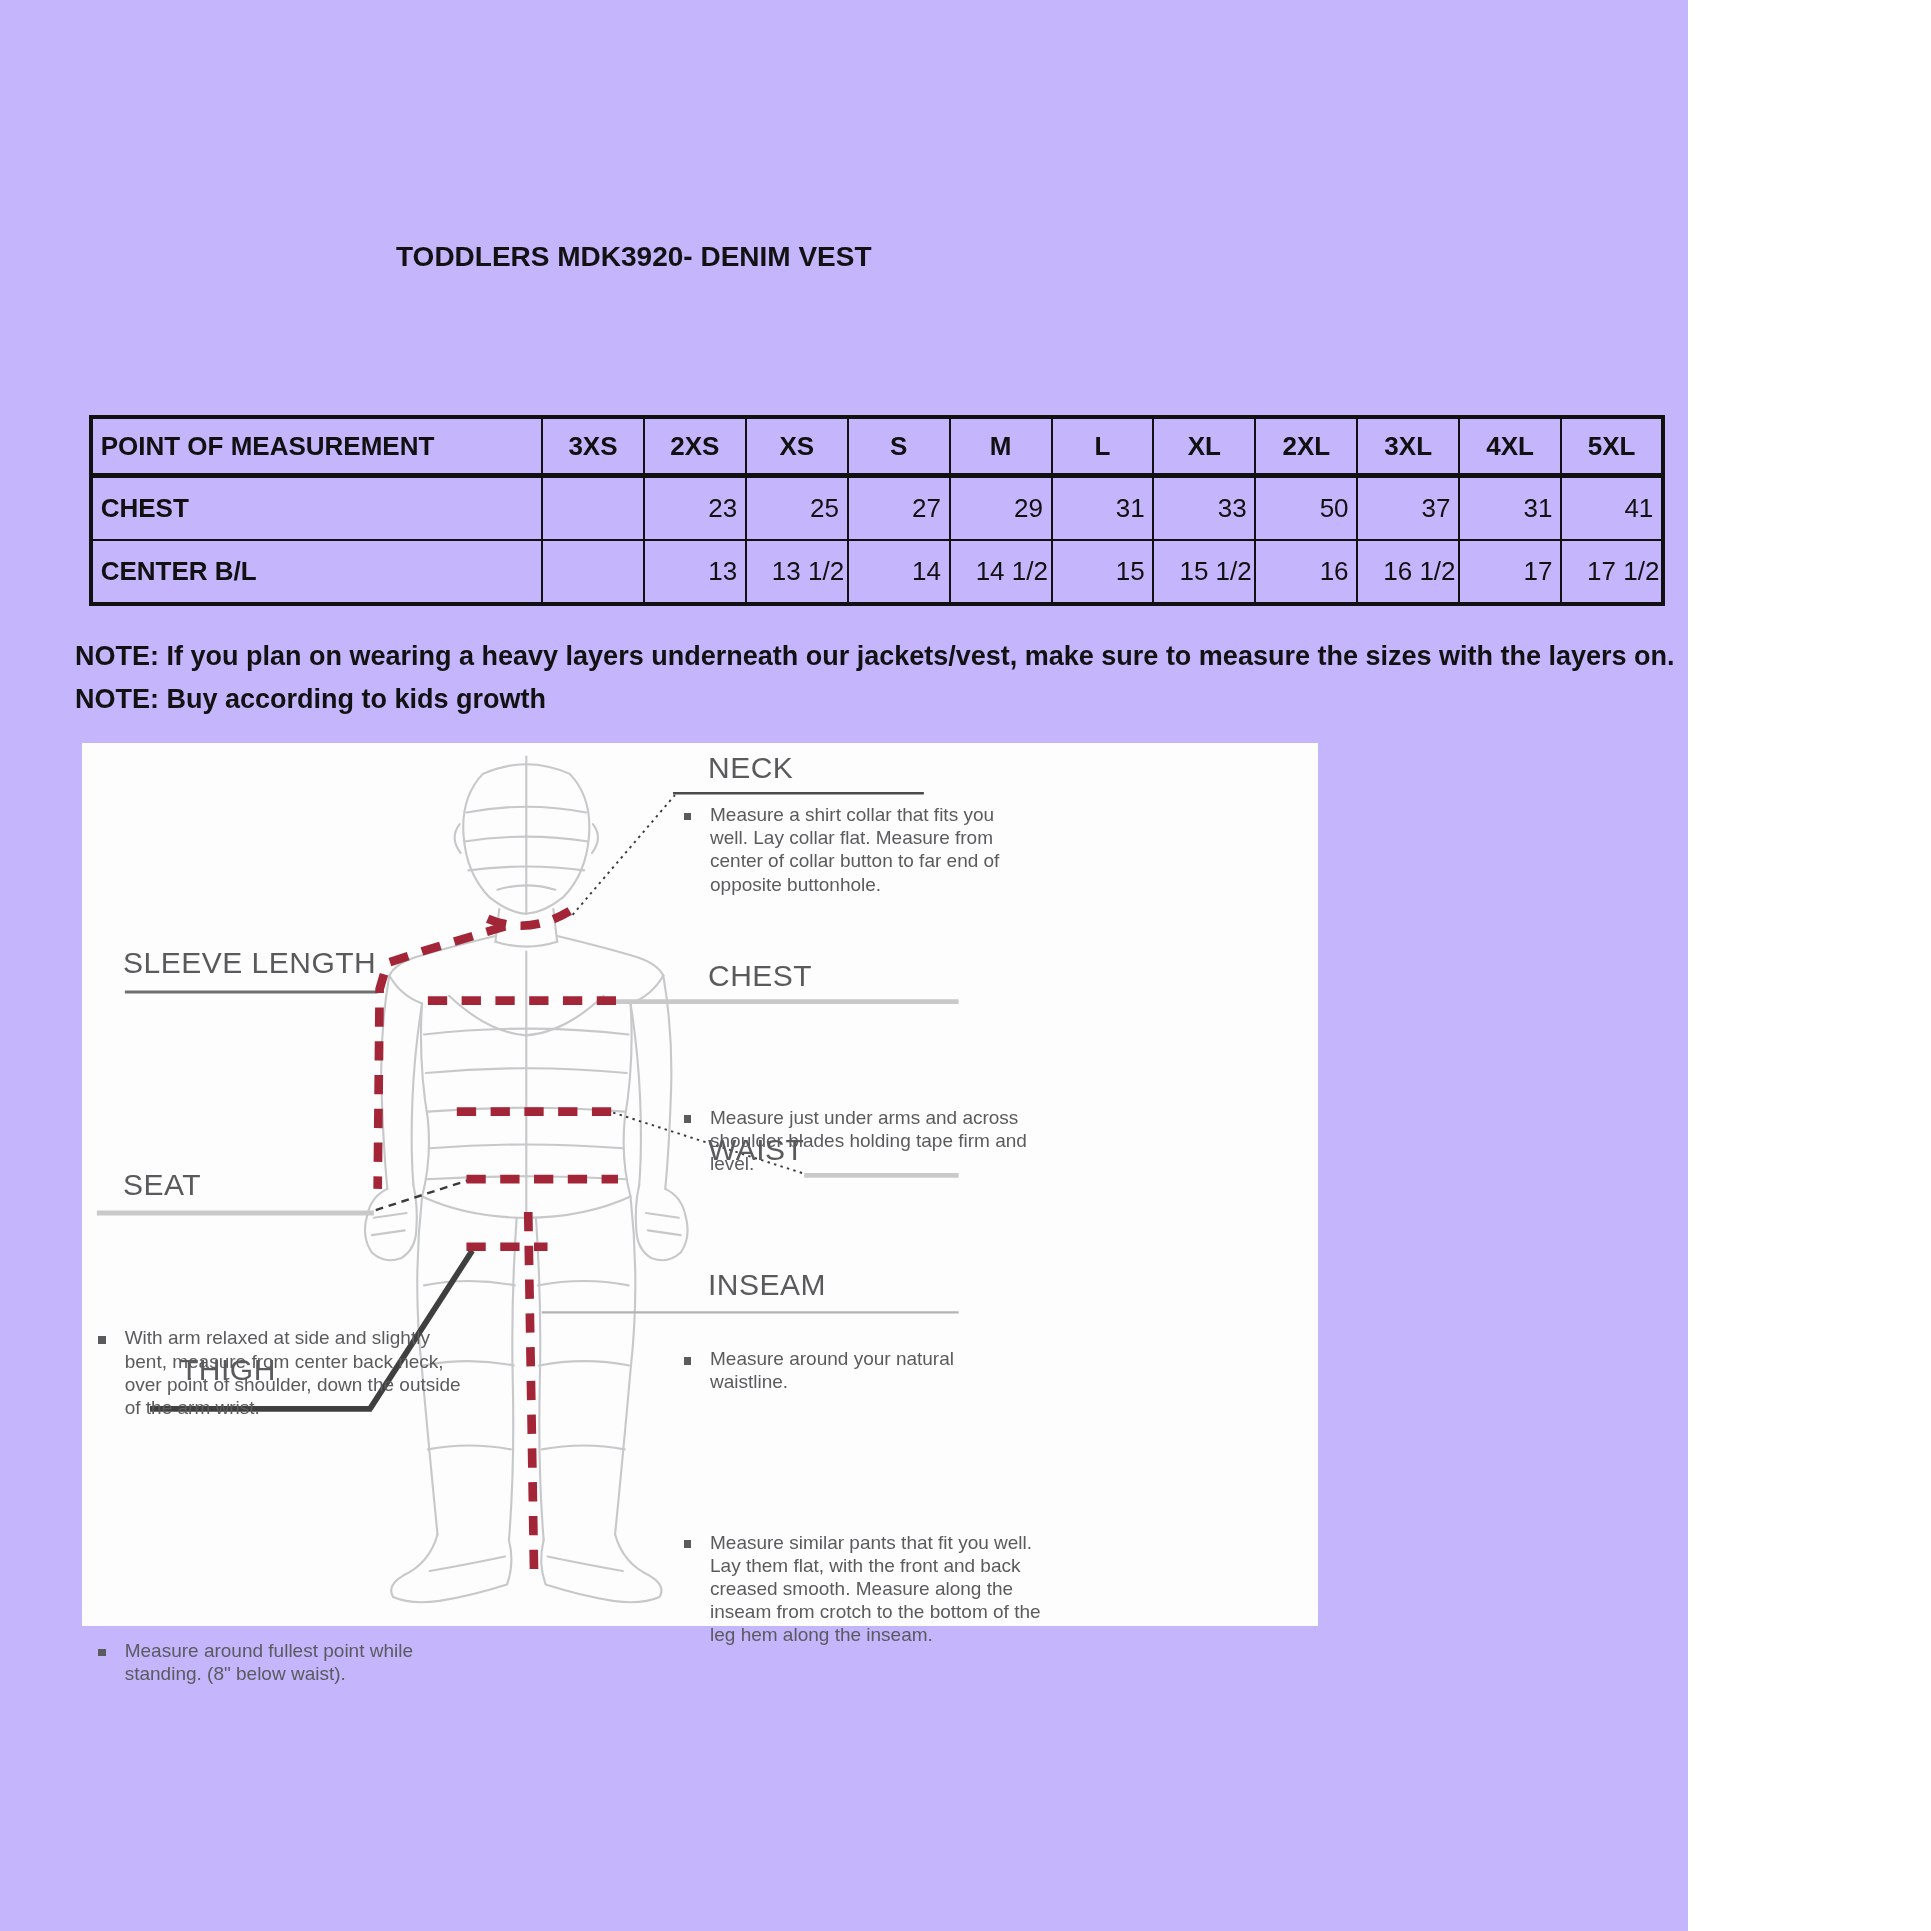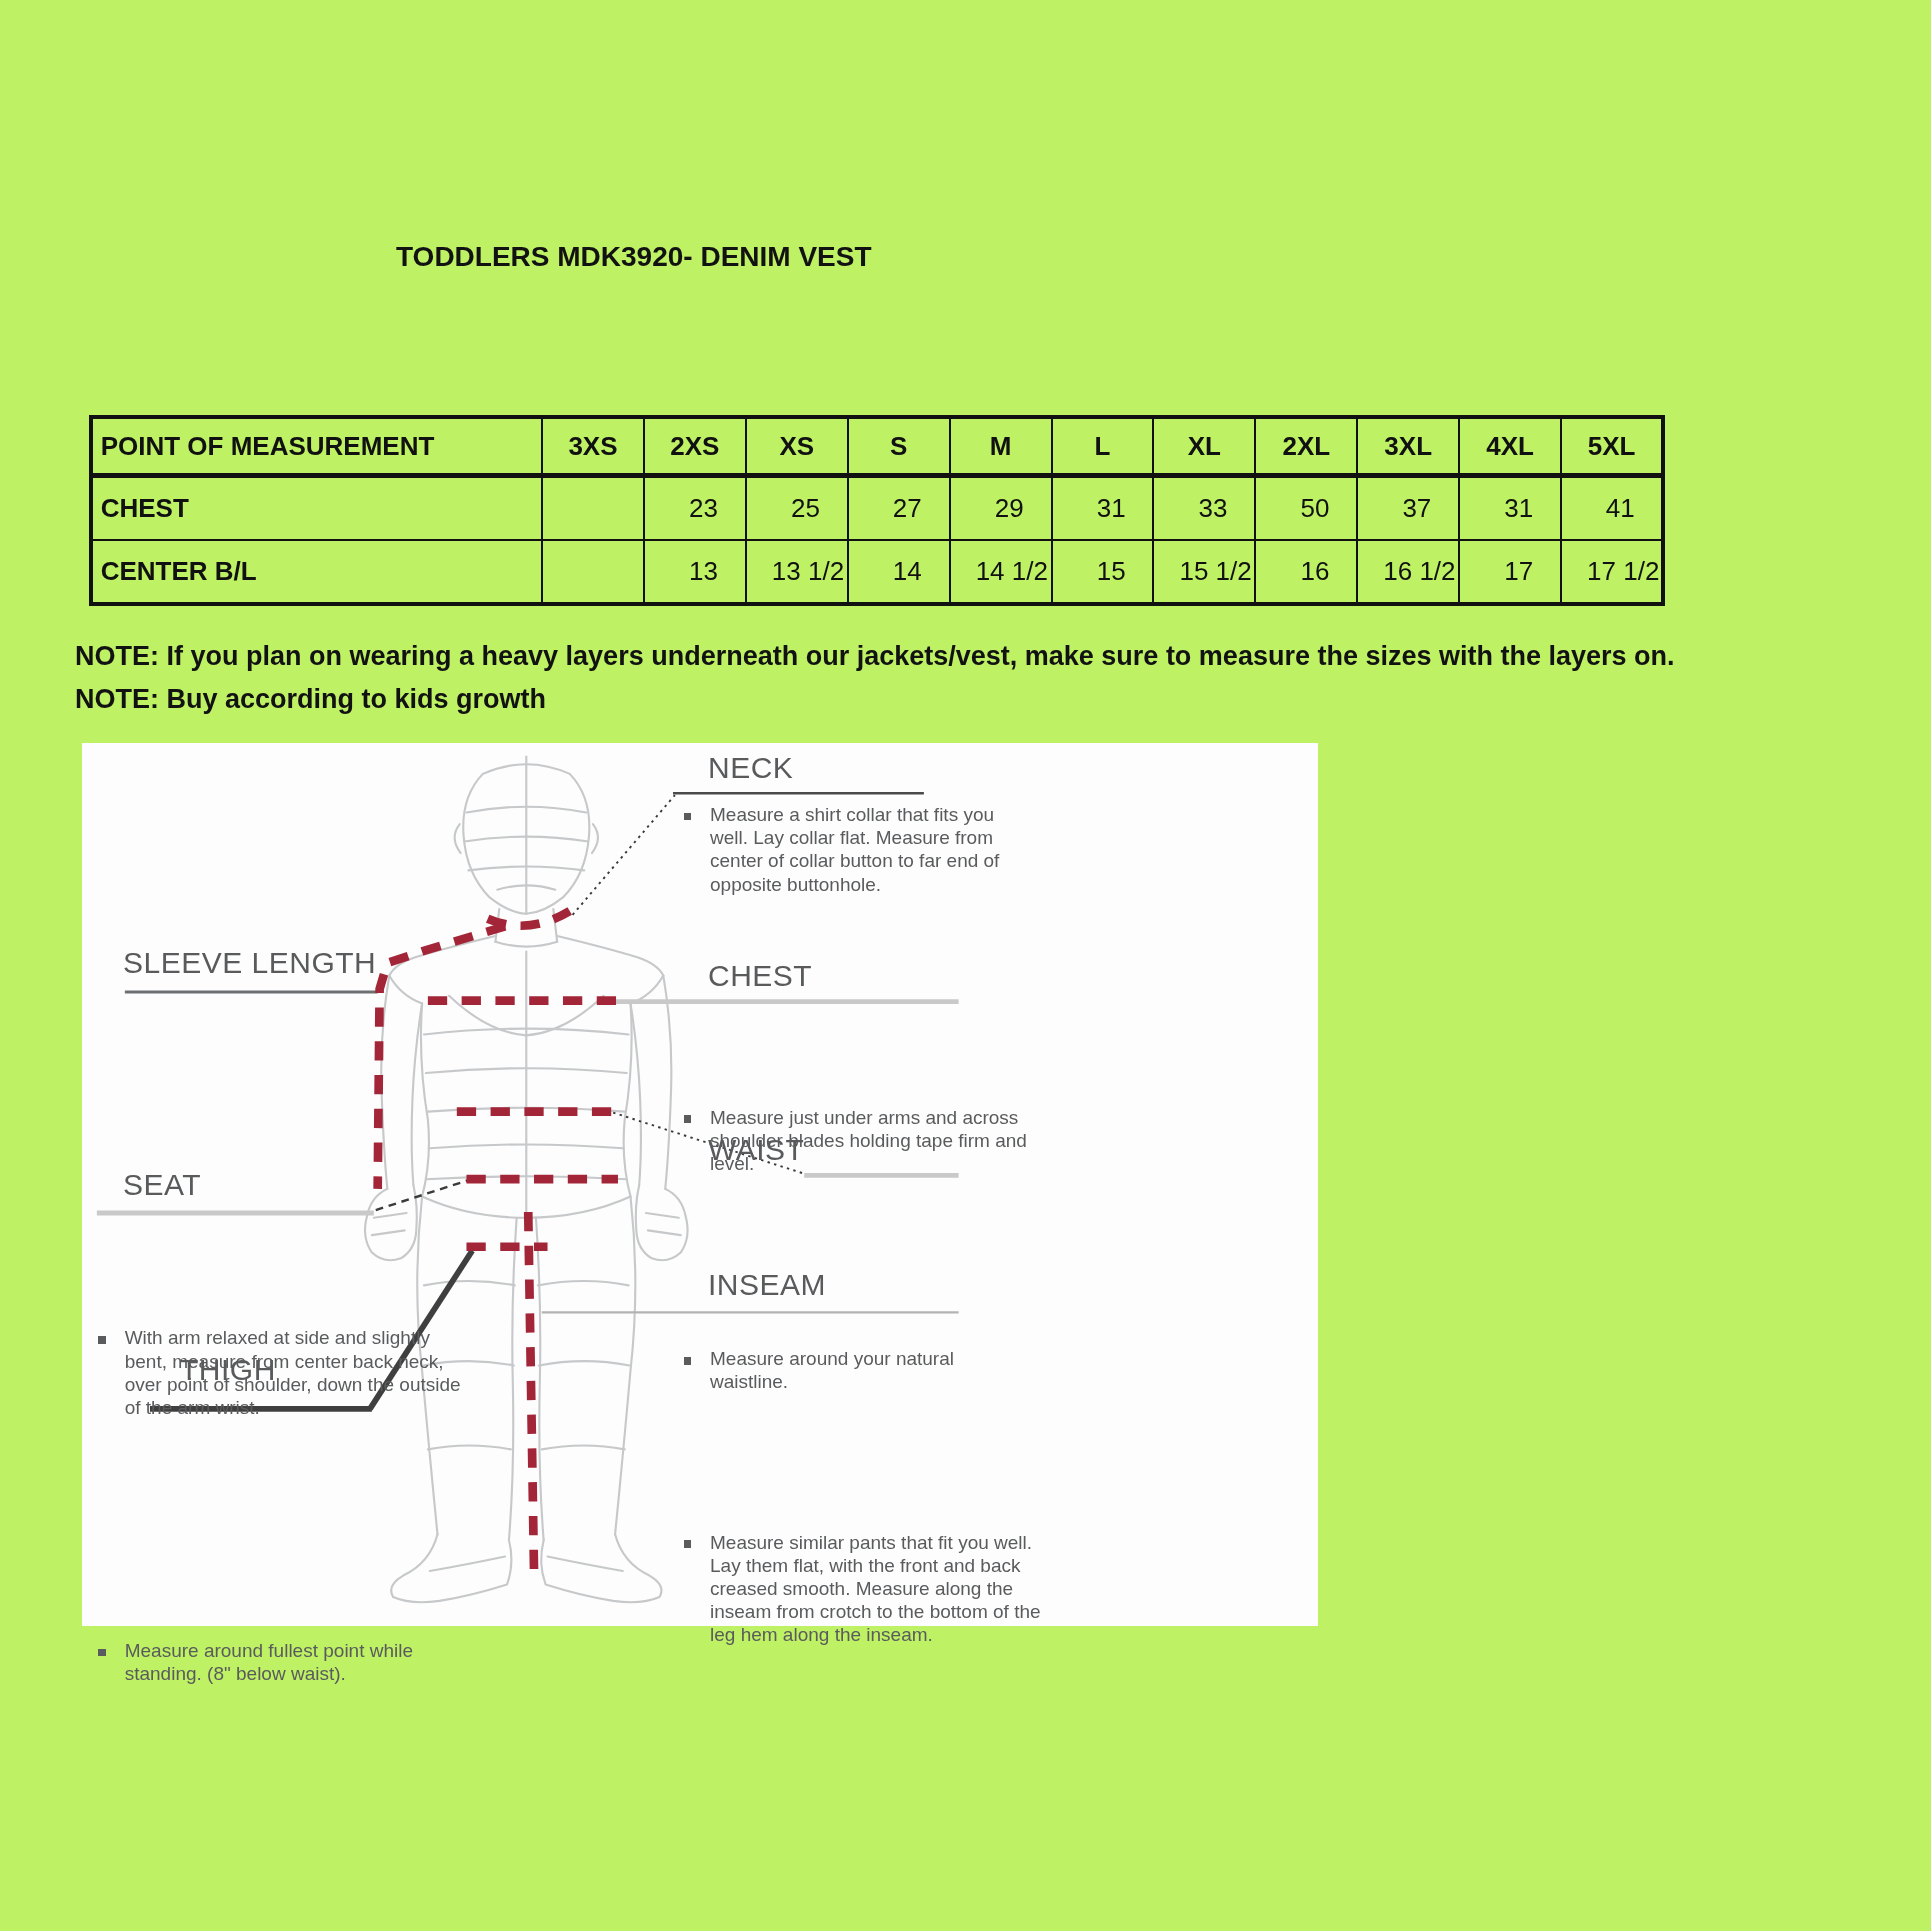--- a/index.html
+++ b/index.html
@@ -1,29 +1,29 @@
 <!DOCTYPE html>
 <html><head>
 <meta charset="utf-8">
 <style>
   html,body{margin:0;padding:0;background:#fff;}
-  .page{position:relative;width:1931px;height:1931px;background:#bef264;overflow:hidden;
+  .page{position:relative;width:1688px;height:1931px;background:#c4b5fd;overflow:hidden;
         font-family:"Liberation Sans", sans-serif;}
   .doc-title{position:absolute;left:396px;top:241px;font-size:28px;font-weight:bold;color:#121212;
              letter-spacing:0px;white-space:nowrap;}
   
   table.size-table{position:absolute;left:89px;top:415px;width:1576px;border-collapse:collapse;
                    table-layout:fixed;border:4.8px solid #111;}
   table.size-table th,table.size-table td{border:2.9px solid #111;font-size:26px;color:#111;
                    padding:0 7.7px;overflow:hidden;white-space:nowrap;}
   table.size-table thead th{height:54px;font-weight:bold;text-align:center;border-bottom:5.8px solid #111;}
   table.size-table thead th.first{text-align:left;}
   table.size-table tbody tr{height:64px;}
   table.size-table td.rowlabel{font-weight:bold;text-align:left;}
-  table.size-table td.val{font-weight:normal;text-align:center;padding-left:25px;}
+  table.size-table td.val{font-weight:normal;text-align:right;padding-left:25px;}
   
   .note{position:absolute;left:75px;font-size:27px;font-weight:bold;color:#121212;white-space:nowrap;}
   .note1{top:641px;}
   .note2{top:684px;}
   
   .diagram{position:absolute;left:82px;top:743px;width:1236px;height:883px;background:#fdfdfd;}
   .diagram svg{position:absolute;left:0;top:0;}
   .gsec{position:absolute;}
   .gheading{font-size:30px;font-weight:normal;color:#595a5c;letter-spacing:0.5px;white-space:nowrap;}
   .gtext{position:relative;font-size:19px;color:#5a5b5d;line-height:1.22;padding-left:33px;}

